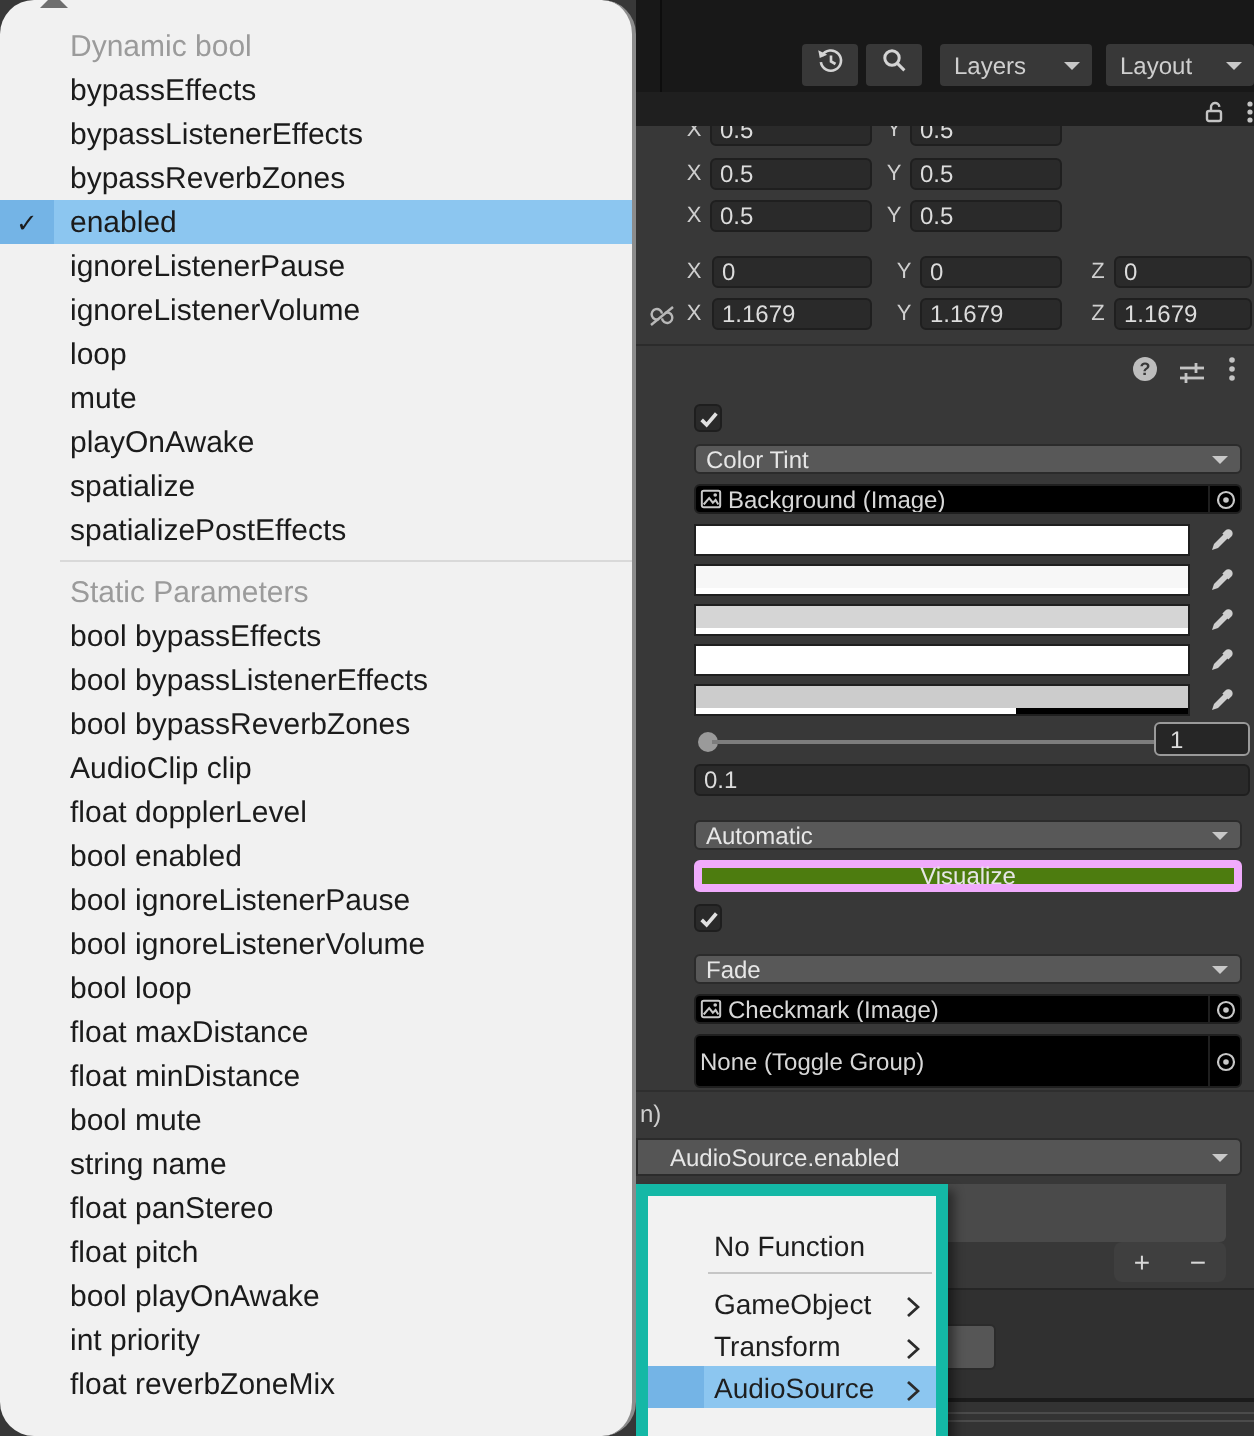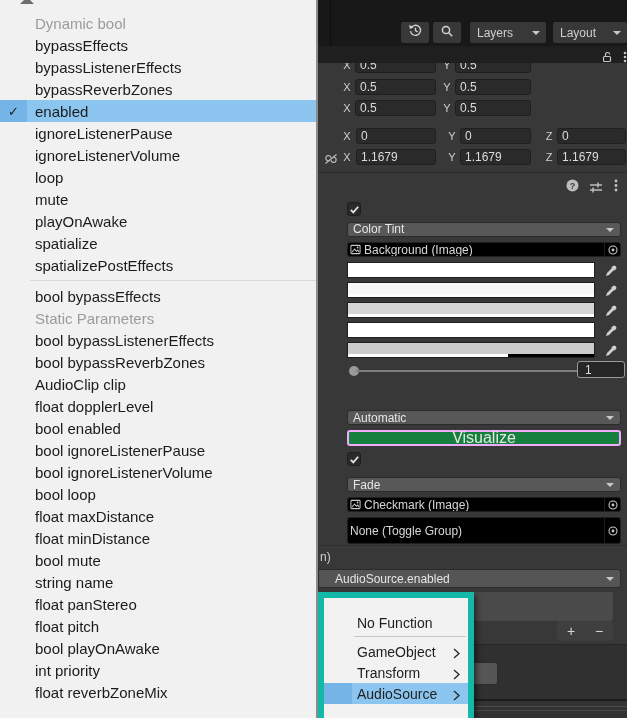--- a/index.html
+++ b/index.html
@@ -3,21 +3,21 @@
 <meta charset="utf-8">
 <style>
   html,body{margin:0;padding:0;background:#222;}
   *{box-sizing:border-box;}
   .root{position:relative;width:627px;height:718px;overflow:hidden;
         font-family:"Liberation Sans",sans-serif;background:#383838;}
   .abs{position:absolute;}
 
   
   .param-menu{left:0;top:0;width:318px;height:718px;background:#f1f1f1;
-              border-right:2px solid #8c8c8c;z-index:30;padding-top:12px;overflow:hidden;}
+              border-right:2px solid #8c8c8c;z-index:30;padding-top:12px;overflow:hidden;border-radius:17px;}
   .scroll-up{position:absolute;left:20px;top:-3px;width:0;height:0;
              border-left:7px solid transparent;border-right:7px solid transparent;
              border-bottom:7px solid #6e6e6e;}
   .pm-item{position:relative;height:22px;display:flex;align-items:center;
            font-size:15px;color:#1b1b1b;}
   .pm-item .check{position:absolute;left:0;top:0;width:27px;height:100%;
                   display:flex;align-items:center;justify-content:center;
                   font-size:13px;color:#1c1c1c;visibility:hidden;}
   .pm-item.checked .check{visibility:visible;}
   .pm-item .lbl{margin-left:35px;white-space:nowrap;}
@@ -44,22 +44,22 @@
   .panel{left:318px;top:63px;width:309px;height:655px;background:#383838;overflow:hidden;}
   .axis{color:#cfcfcf;font-size:11px;display:flex;align-items:center;justify-content:center;}
   .fld{background:#2a2a2a;border:1px solid #1f1f1f;border-radius:3px;color:#dcdcdc;
        font-size:12px;display:flex;align-items:center;padding:0 4px;overflow:hidden;}
   .dd{background:#585858;border:1px solid #2b2b2b;border-radius:3px;color:#e6e6e6;
       font-size:12px;display:flex;align-items:center;padding:0 18px 0 5px;overflow:hidden;
       white-space:nowrap;}
   .dd .arr{position:absolute;right:6px;top:50%;margin-top:-2px;width:0;height:0;
            border-left:4px solid transparent;border-right:4px solid transparent;
            border-top:4px solid #c8c8c8;}
-  .btn{background:#15803d;border:2px solid #f0abfc;border-radius:3px;color:#e6e6e6;
-       font-size:16px;display:flex;align-items:center;justify-content:center;}
+  .btn{background:#4d7c0f;border:4px solid #f0abfc;border-radius:3px;color:#e6e6e6;
+       font-size:12px;display:flex;align-items:center;justify-content:center;}
   .objfld{background:#000000;border:1px solid #1f1f1f;border-radius:3px;color:#d8d8d8;
           font-size:12px;display:flex;align-items:center;padding:0 2px;white-space:nowrap;overflow:hidden;}
   .objfld .picker{position:absolute;right:0;top:0;width:16px;height:100%;
                   border-left:1px solid #1f1f1f;display:flex;align-items:center;justify-content:center;}
   .cb{background:#2a2a2a;border:1px solid #1e1e1e;border-radius:3px;
       display:flex;align-items:center;justify-content:center;}
   .hline{background:#2e2e2e;height:1px;}
   .swatch-alpha{position:absolute;left:0;right:0;bottom:0;height:3px;background:#000;}
   .swatch-alpha span{display:block;height:100%;background:#fff;}
 
@@ -213,21 +213,21 @@
           </g>
         </svg>
     </span>
 
     <div class="cb abs" style="left:29px;top:139px;width:14px;height:14px;">
       <svg width="11" height="11" viewBox="0 0 12 12">
           <polyline points="2,6.5 4.7,9.2 10,3" fill="none" stroke="#e2e2e2" stroke-width="2"></polyline>
         </svg>
     </div>
 
-    <div class="dd abs" style="left:29px;top:159px;width:274px;height:15px;align-items:flex-end;">
+    <div class="dd abs" style="left:29px;top:159px;width:274px;height:15px;">
       <span>Color Tint</span>
       <span class="arr"></span>
     </div>
 
     <div class="objfld abs" style="left:29px;top:179px;width:274px;height:15px;">
       <span style="margin-right:3px;display:flex;">
         <svg width="11" height="11" viewBox="0 0 12 12">
             <g fill="none" stroke="#c8c8c8" stroke-width="1.1">
           <rect x="1" y="1.5" width="10" height="9" rx="1"></rect>
               <path d="M2 9 L5 5.5 7 8 8.5 6.5 10 9"></path>
@@ -320,20 +320,21 @@
               </g>
             </svg>
           </span>
         </div>
       </div>
 
     <div class="abs" style="left:31px;top:303px;width:10px;height:10px;border-radius:50%;background:#9a9a9a;"></div>
     <div class="abs" style="left:38px;top:307px;width:221px;height:2px;background:#7d7d7d;"></div>
     <div class="fld abs" style="left:259px;top:298px;width:48px;height:17px;border:1px solid #9a9a9a;background:#262626;padding-left:7px;">1</div>
 
+    <div class="fld abs" style="left:29px;top:319px;width:278px;height:16px;">0.1</div>
 
     <div class="dd abs" style="left:29px;top:347px;width:274px;height:15px;">
       <span>Automatic</span>
       <span class="arr"></span>
     </div>
 
     <div class="btn abs" style="left:29px;top:367px;width:274px;height:16px;">Visualize</div>
 
     <div class="cb abs" style="left:29px;top:389px;width:14px;height:14px;">
       <svg width="11" height="11" viewBox="0 0 12 12">
@@ -489,28 +490,28 @@
         <span class="lbl">spatialize</span>
       </div>
       <div class="pm-item item">
 
         <span class="lbl">spatializePostEffects</span>
       </div>
       <div class="pm-item separator">
         
         
       </div>
+      <div class="pm-item header">
+
+        <span class="lbl">Static Parameters</span>
+      </div>
       <div class="pm-item item">
 
         <span class="lbl">bool bypassEffects</span>
       </div>
-      <div class="pm-item header">
-
-        <span class="lbl">Static Parameters</span>
-      </div>
       <div class="pm-item item">
 
         <span class="lbl">bool bypassListenerEffects</span>
       </div>
       <div class="pm-item item">
 
         <span class="lbl">bool bypassReverbZones</span>
       </div>
       <div class="pm-item item">
 

